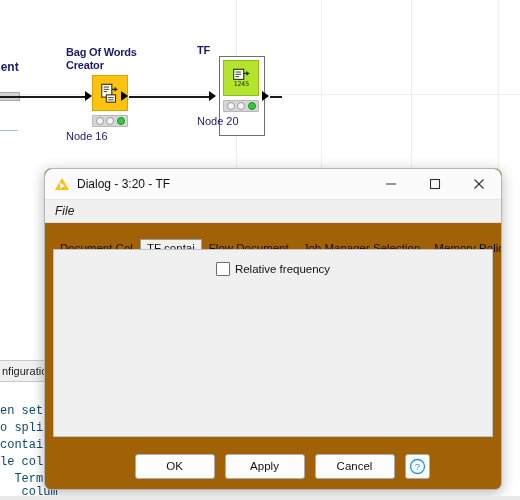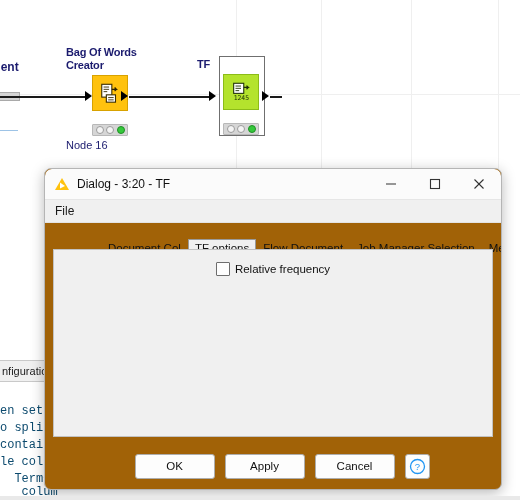--- a/index.html
+++ b/index.html
@@ -18,21 +18,21 @@
   }
   .gridline-v { position: absolute; top: 0; width: 1px; height: 360px; background: #efefef; }
   .gridline-h { position: absolute; left: 0; width: 520px; height: 1px; background: #efefef; }
 
   .node { position: absolute; text-align: left; }
   .node-title {
     font-size: 11px; color: #1b1b6e; font-weight: bold;
     line-height: 13px; white-space: pre-line; letter-spacing: -0.2px;
   }
   .node-box {
-    width: 34px; height: 34px; margin: 3px auto 13px;
+    width: 34px; height: 34px; margin: 3px auto 4px;
     border: 1px solid #b79900;
     display: flex; align-items: center; justify-content: center;
     position: relative;
   }
   .node-box.bow { background: #ffc20e; border-color: #d8a200; }
   .node-box.tf  { background: #b4e32d; border-color: #8cbc18; }
   .node-glyph { width: 22px; height: 22px; }
   .node-status {
     width: 34px; height: 10px; margin: 4px auto 0;
     background: #d6d6d6; border: 1px solid #b8b8b8; border-radius: 1px;
@@ -93,24 +93,24 @@
     white-space: nowrap; overflow: hidden;
   }
   .winbtn {
     width: 44px; height: 29px; display: flex; align-items: center; justify-content: center;
   }
   .winbtn svg { display: block; }
   .menubar {
     height: 22px; background: #f0f0f0; display: flex; align-items: center;
     border-bottom: 1px solid #e3e3e3;
   }
-  .menu-item { font-size: 12px; color: #1a1a1a; padding: 0 6px; margin-left: 4px; }
+  .menu-item { font-size: 12px; color: #1a1a1a; padding: 0 6px; margin-left: 4px; font-style: italic; }
 
   .tabstrip {
-    display: flex; align-items: flex-end; padding: 12px 0 0 8px; height: 22px; margin-left: 48px;
+    display: flex; align-items: flex-end; padding: 12px 0 0 8px; height: 22px;
   }
   .tab {
     font-size: 11.5px; color: #111; padding: 2px 6px 2px 6px;
     border: 1px solid transparent; white-space: nowrap;
   }
   .tab.active {
     border: 1px solid #9a9a9a; background: #f0f0f0;
   }
 
   .tabpanel {
@@ -186,37 +186,38 @@
         <span class="led on"></span>
       </div>
       <div class="node-label">Node 16</div>
     </div>
     <div class="port" style="left:121px; top:91px;"></div>
 
     <div class="edge" style="left:129px; top:96px; width:83px;"></div>
     <div class="port" style="left:209px; top:91px;"></div>
 
     <div class="node-sel" style="left:219px; top:56px; width:44px; height:78px;"></div>
-    <div class="node" style="left:197px; top:58px; width:88px;">
+    <div class="node" style="left:197px; top:44px; width:88px;">
       <div class="node-title">TF</div>
       <div class="node-box tf">
         <svg class="node-glyph" viewBox="0 0 24 24">
           <rect x="4" y="2.5" width="11" height="11" fill="#fff" stroke="#24350a" stroke-width="1.2"></rect>
           <line x1="6" y1="5.5" x2="12" y2="5.5" stroke="#24350a" stroke-width="1"></line>
           <line x1="6" y1="8" x2="12" y2="8" stroke="#24350a" stroke-width="1"></line>
           <line x1="6" y1="10.5" x2="10" y2="10.5" stroke="#24350a" stroke-width="1"></line>
           <path d="M15 7 h5 l-2 -2 M20 7 l-2 2" fill="none" stroke="#1d2b06" stroke-width="1.4"></path>
           <text x="4" y="21" font-size="7" font-family="monospace" fill="#1d2b06">1245</text>
         </svg>
       </div>
       <div class="node-status">
         <span class="led"></span>
         <span class="led"></span>
         <span class="led on"></span>
       </div>
+      <div class="node-label">Node 20</div>
     </div>
     <div class="port" style="left:262px; top:91px;"></div>
     <div class="edge" style="left:270px; top:96px; width:12px;"></div>
 
     <div class="console" style="top:360px; width:140px; height:140px;">
     </div>
     <div class="console-tabbar" style="top:361px; width:128px;">
       <span>nfiguratio</span>
     </div>
     <div class="code" style="top:403px;"><span>en set</span></div>
@@ -253,21 +254,21 @@
         </svg>
       </div>
     </div>
 
     <div class="menubar">
       <div class="menu-item">File</div>
     </div>
 
     <div class="tabstrip">
       <div class="tab">Document Col</div>
-      <div class="tab active">TF options</div>
+      <div class="tab active">TF contai</div>
       <div class="tab">Flow Document</div>
       <div class="tab">Job Manager Selection</div>
       <div class="tab">Memory Policy</div>
     </div>
 
     <div class="tabpanel">
       <div class="checkrow">
         <span class="checkbox"></span>
         <span class="check-label">Relative frequency</span>
       </div>

